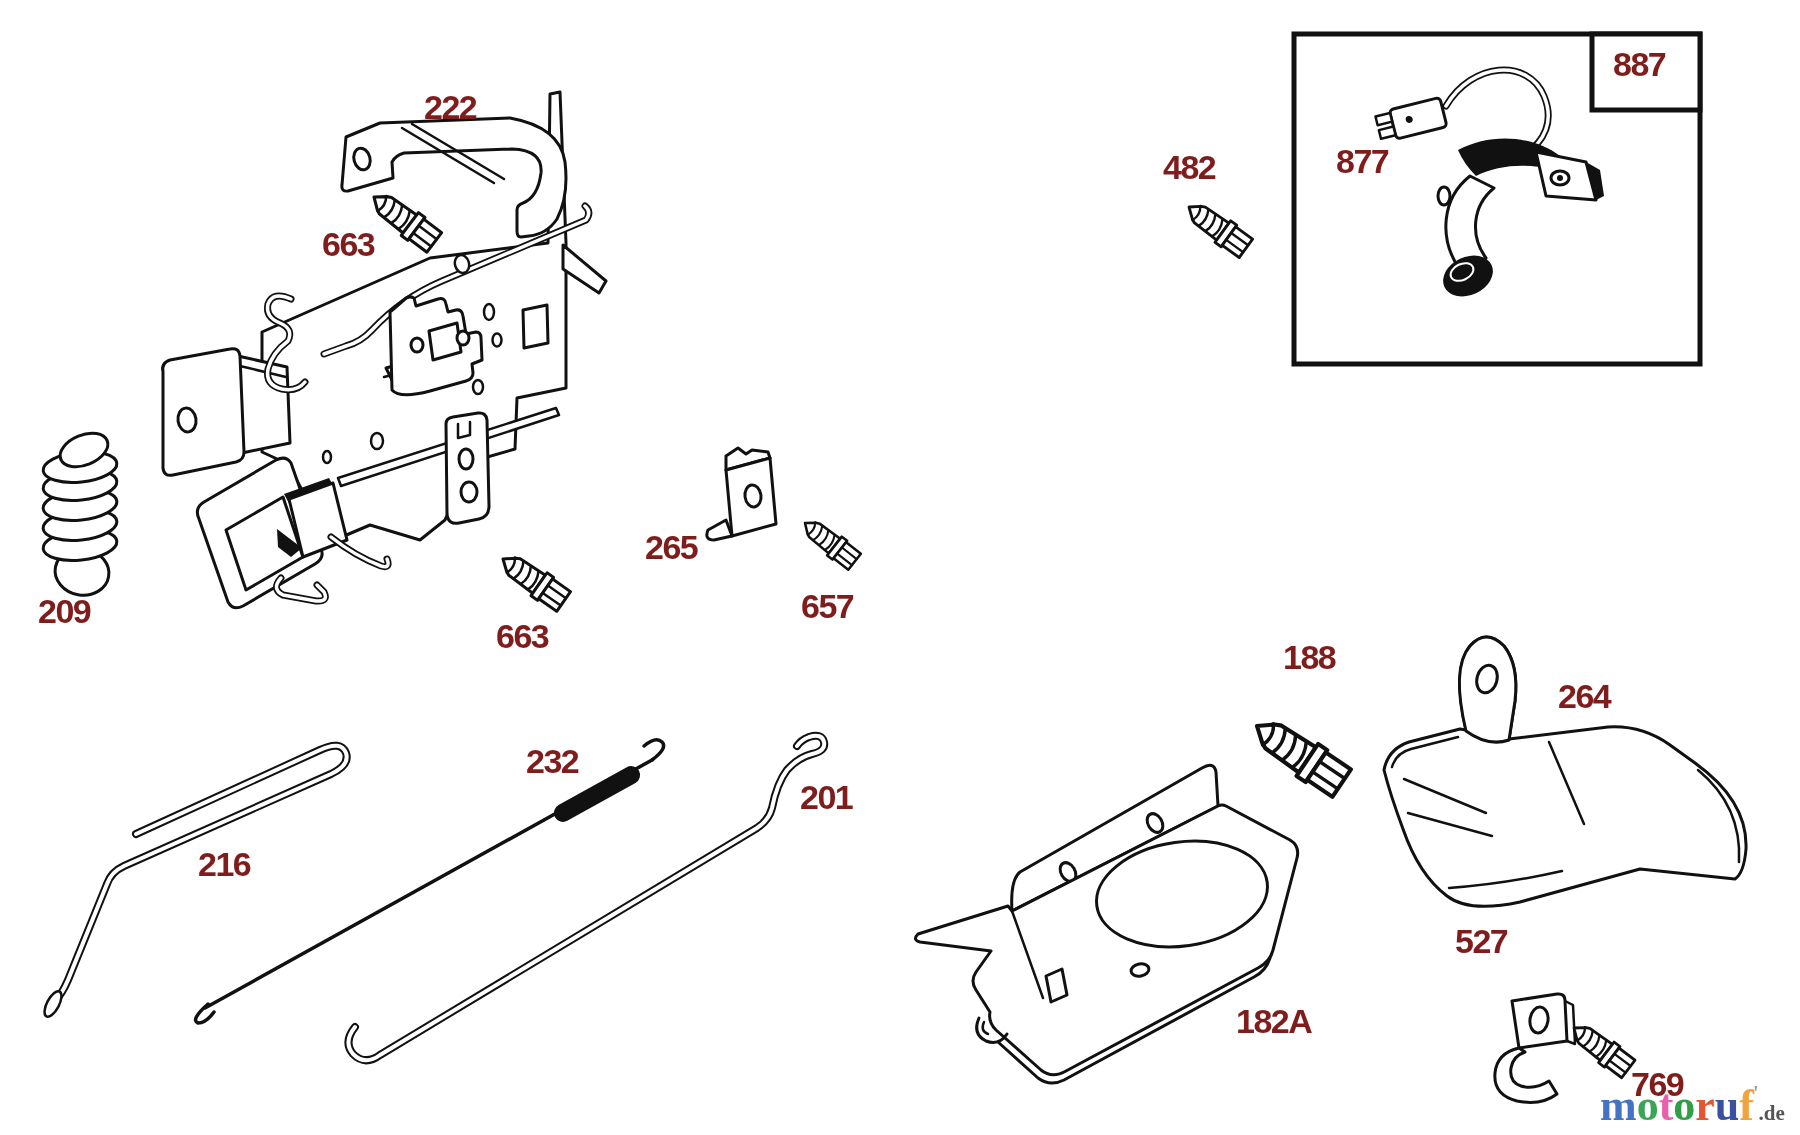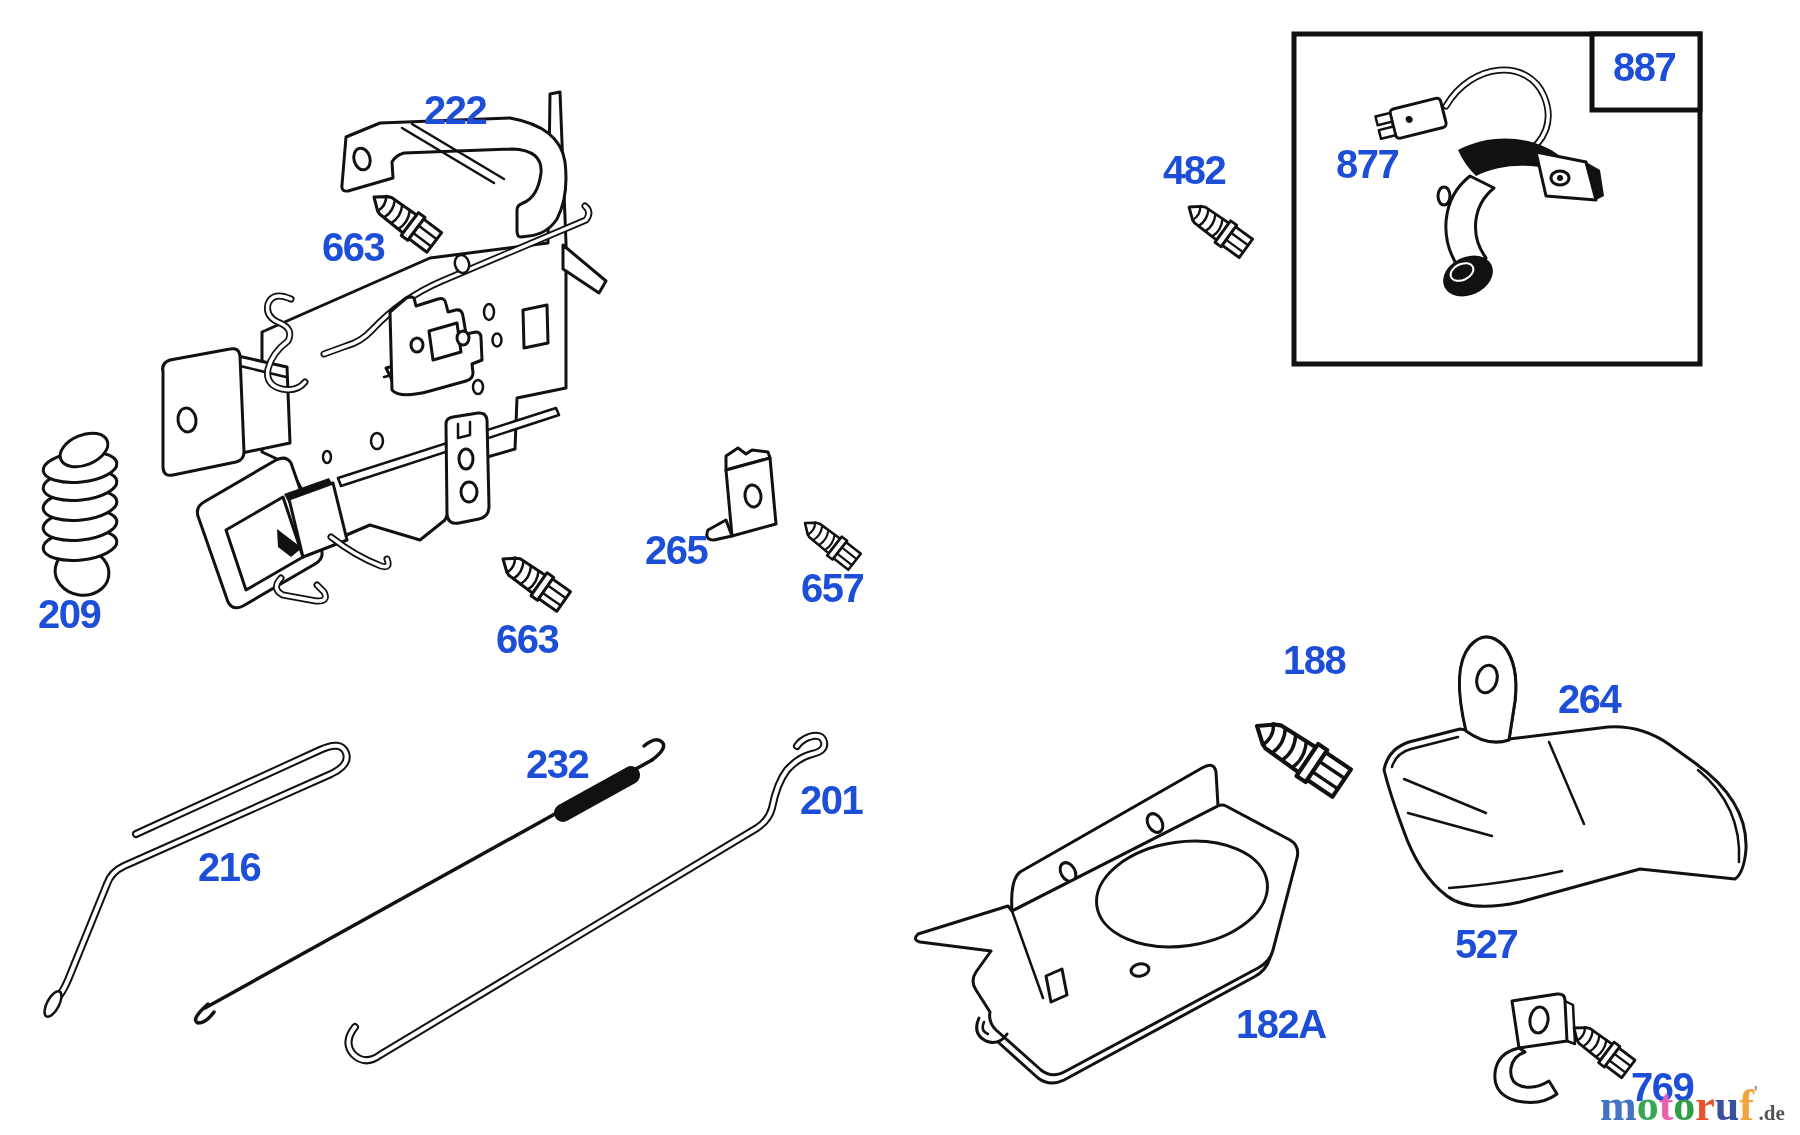--- a/index.html
+++ b/index.html
@@ -1,20 +1,20 @@
 <!DOCTYPE html>
 <html><head>
 <meta charset="utf-8">
 <style>
   html,body{margin:0;padding:0;background:#fff;}
   #stage{position:relative;width:1800px;height:1135px;background:#ffffff;overflow:hidden;
          font-family:"Liberation Sans",sans-serif;}
   #art{position:absolute;left:0;top:0;}
   .plabel{position:absolute;font-family:"Liberation Sans",sans-serif;font-weight:700;
-          font-size:40px;letter-spacing:-1.5px;color:#1d4ed8;line-height:1;white-space:nowrap;}
+          font-size:34px;letter-spacing:-1.5px;color:#7f1d1d;line-height:1;white-space:nowrap;}
   
   .fw{fill:#ffffff;stroke:#111;stroke-width:3;stroke-linejoin:round;}
   .fw25{fill:#ffffff;stroke:#111;stroke-width:2.5;stroke-linejoin:round;}
   .fb{fill:#111;stroke:none;}
   .ln{fill:none;stroke:#111;stroke-width:3;stroke-linecap:round;stroke-linejoin:round;}
   .ln25{fill:none;stroke:#111;stroke-width:2.5;stroke-linecap:round;stroke-linejoin:round;}
   .tube-b{fill:none;stroke:#111;stroke-width:8;stroke-linecap:round;stroke-linejoin:round;}
   .tube-w{fill:none;stroke:#fff;stroke-width:4;stroke-linecap:round;stroke-linejoin:round;}
   .tube-b7{fill:none;stroke:#111;stroke-width:7;stroke-linecap:round;stroke-linejoin:round;}
   .tube-w35{fill:none;stroke:#fff;stroke-width:3.5;stroke-linecap:round;stroke-linejoin:round;}
@@ -207,21 +207,21 @@
     <g transform="translate(1574,1028) rotate(37) scale(0.92)">
         <use href="#bolt"></use>
       </g>
   </svg>
 
   <div class="plabel" style="left:424px;top:90px">222</div>
   <div class="plabel" style="left:322px;top:227px">663</div>
   <div class="plabel" style="left:38px;top:594px">209</div>
   <div class="plabel" style="left:496px;top:619px">663</div>
   <div class="plabel" style="left:645px;top:530px">265</div>
-  <div class="plabel" style="left:801px;top:568px">657</div>
+  <div class="plabel" style="left:801px;top:589px">657</div>
   <div class="plabel" style="left:1163px;top:150px">482</div>
   <div class="plabel" style="left:1613px;top:47px">887</div>
   <div class="plabel" style="left:1336px;top:144px">877</div>
   <div class="plabel" style="left:198px;top:847px">216</div>
   <div class="plabel" style="left:526px;top:744px">232</div>
   <div class="plabel" style="left:800px;top:780px">201</div>
   <div class="plabel" style="left:1283px;top:640px">188</div>
   <div class="plabel" style="left:1558px;top:679px">264</div>
   <div class="plabel" style="left:1236px;top:1004px">182A</div>
   <div class="plabel" style="left:1455px;top:924px">527</div>

